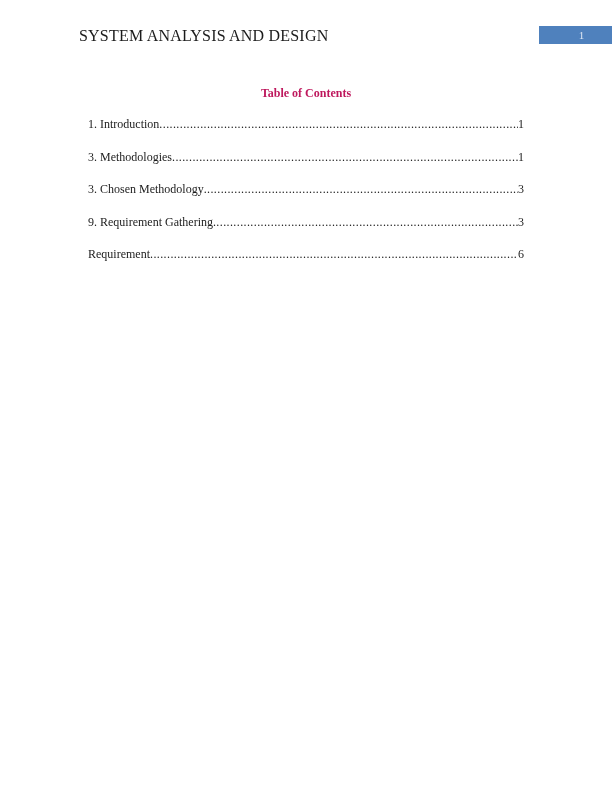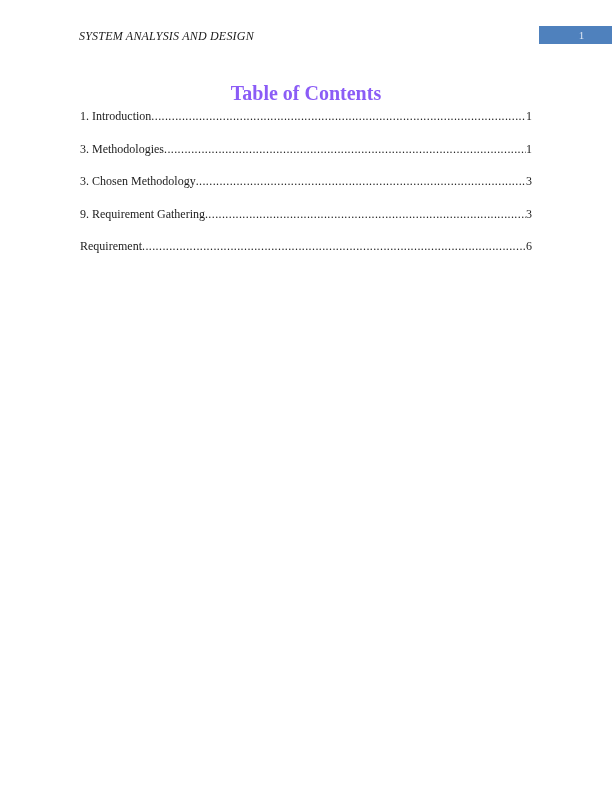--- a/index.html
+++ b/index.html
@@ -20,25 +20,24 @@
     position: absolute;
     top: 0;
     left: 0;
     right: 0;
     height: 50px;
   }
   .header-title {
     position: absolute;
     left: 79px;
     top: 29px;
-    font-size: 12px;
+    font-size: 16px;
     line-height: 14px;
     letter-spacing: 0.2px;
     white-space: nowrap;
-    font-style: italic;
   }
   .page-num-box {
     position: absolute;
     top: 26px;
     right: 0;
     width: 73px;
     height: 18px;
     background: #4F81BD;
     display: flex;
     align-items: center;
@@ -52,27 +51,27 @@
   }
   .content {
     position: absolute;
     left: 72px;
     right: 72px;
     top: 85px;
   }
   .toc-title {
     margin: 0 0 4px 0;
     text-align: center;
-    font-size: 20px;
+    font-size: 12px;
     line-height: 16px;
     font-weight: bold;
-    color: #8b5cf6;
+    color: #be185d;
   }
   .toc-list {
-    margin: 8px;
+    margin: 16px;
   }
   .toc-row {
     display: flex;
     align-items: baseline;
     font-size: 12px;
     line-height: 14px;
     margin-bottom: 18.6px;
     cursor: default;
   }
   .toc-label {

